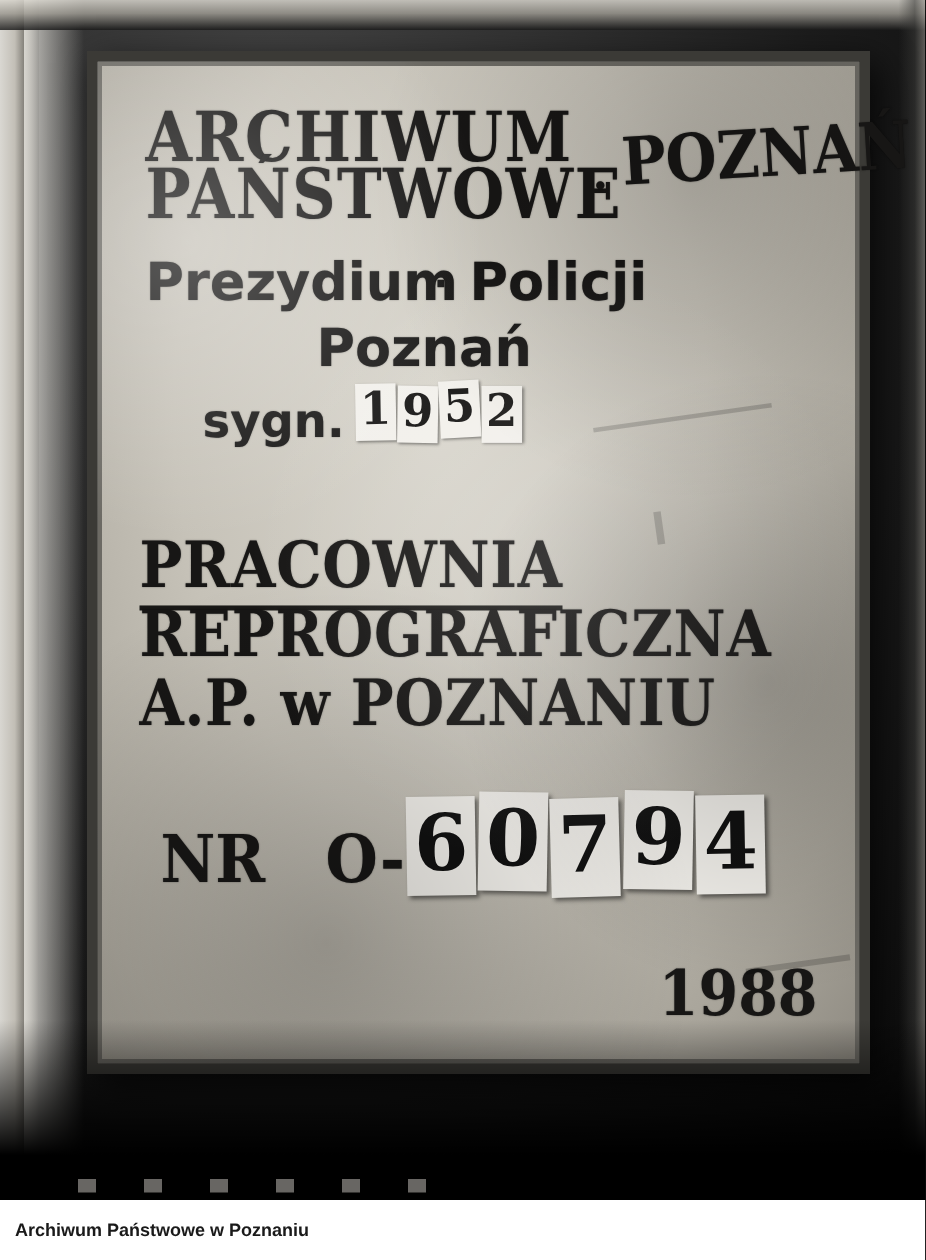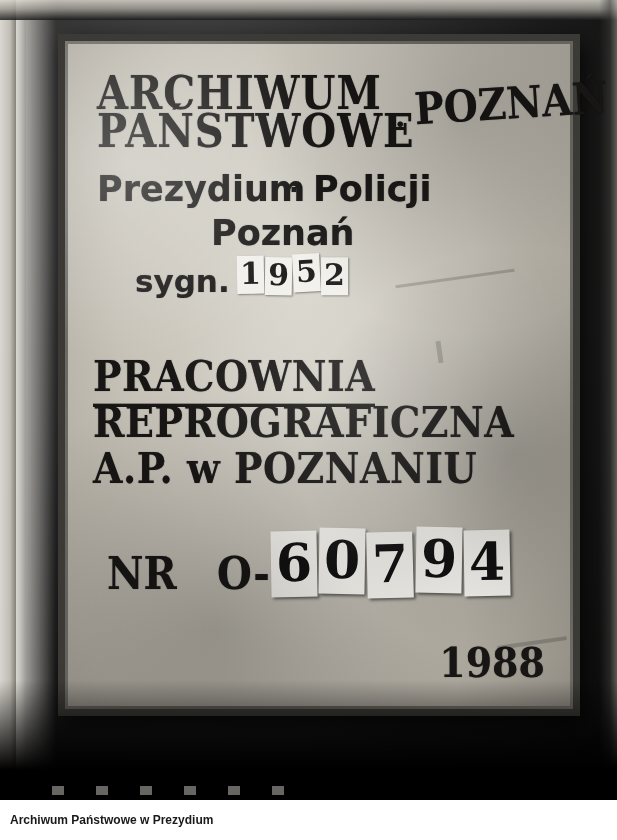--- a/index.html
+++ b/index.html
@@ -333,16 +333,16 @@
     <div class="dark-bottom"></div>
     <div class="sprocket" style="left:52px;"></div>
     <div class="sprocket" style="left:96px;"></div>
     <div class="sprocket" style="left:140px;"></div>
     <div class="sprocket" style="left:184px;"></div>
     <div class="sprocket" style="left:228px;"></div>
     <div class="sprocket" style="left:272px;"></div>
   </div>
 
   <div id="caption">
-    <span id="caption-text">Archiwum Państwowe w Prezydium</span>
+    <span id="caption-text">Archiwum Państwowe w Poznaniu</span>
   </div>
 
 </div>
 
 </body></html>

